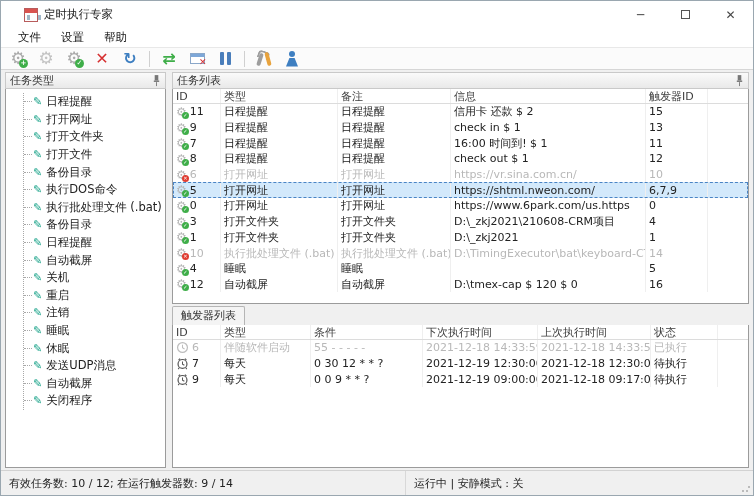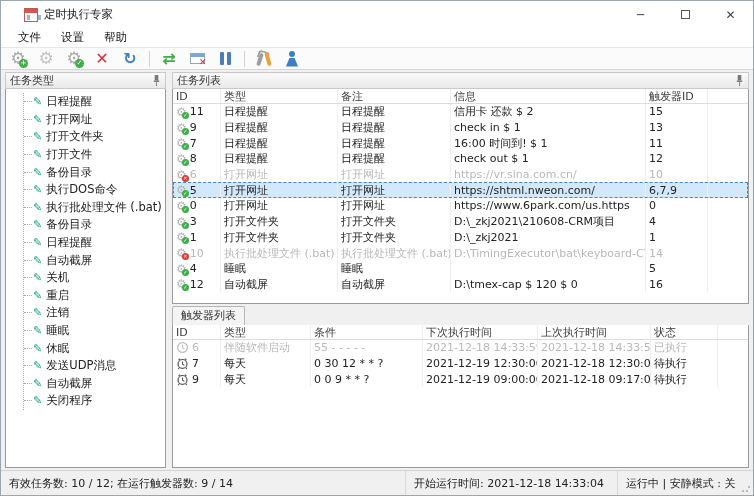--- a/index.html
+++ b/index.html
@@ -508,18 +508,17 @@
                 </div>
               </div>
           </div>
         </div>
       </div>
     </div>
   </div>
 
   <div class="statusbar">
     <span class="sb-sec sb-left">有效任务数: 10 / 12; 在运行触发器数: 9 / 14</span>
-    <span class="sb-sec sb-center">开始运行时间: 2021-12-18 14:33:04</span>
     <span class="sb-sec sb-right">运行中 | 安静模式 : 关</span>
     <span class="grip"></span>
   </div>
 
 </div>
 
 </body></html>

